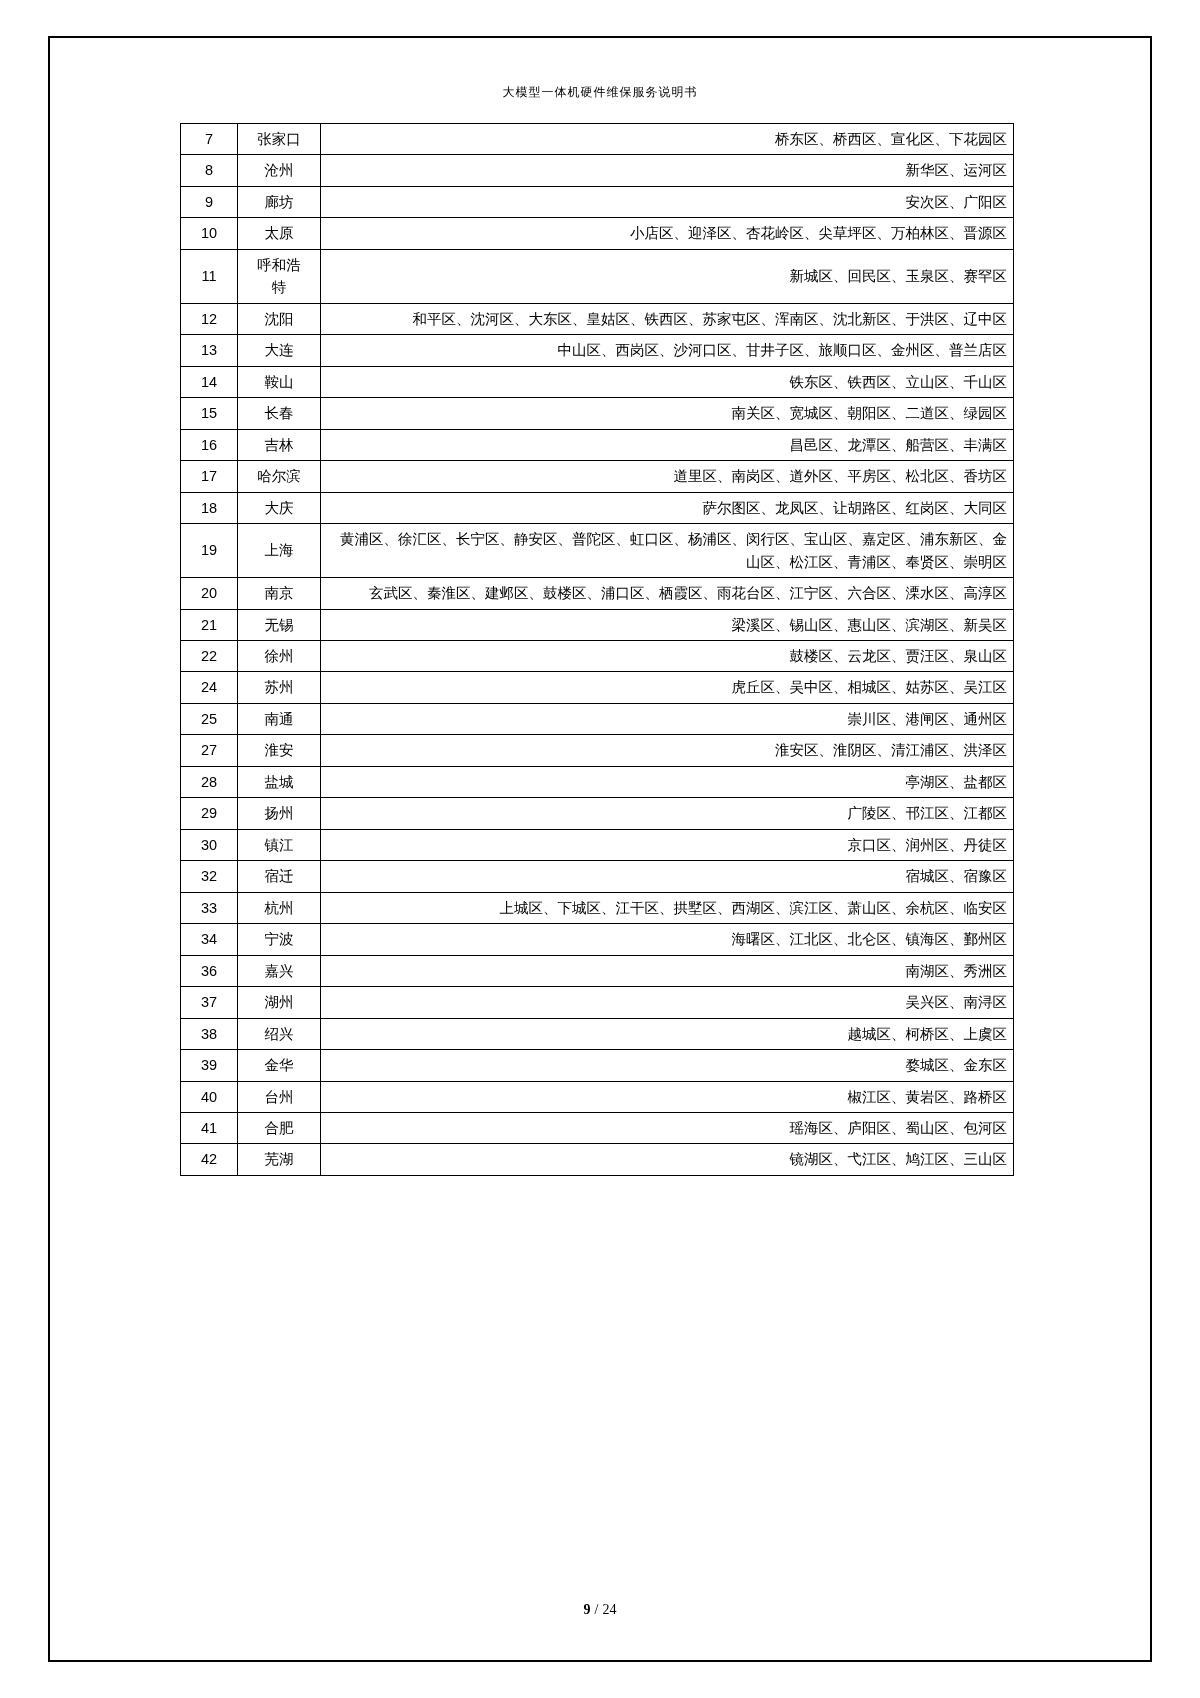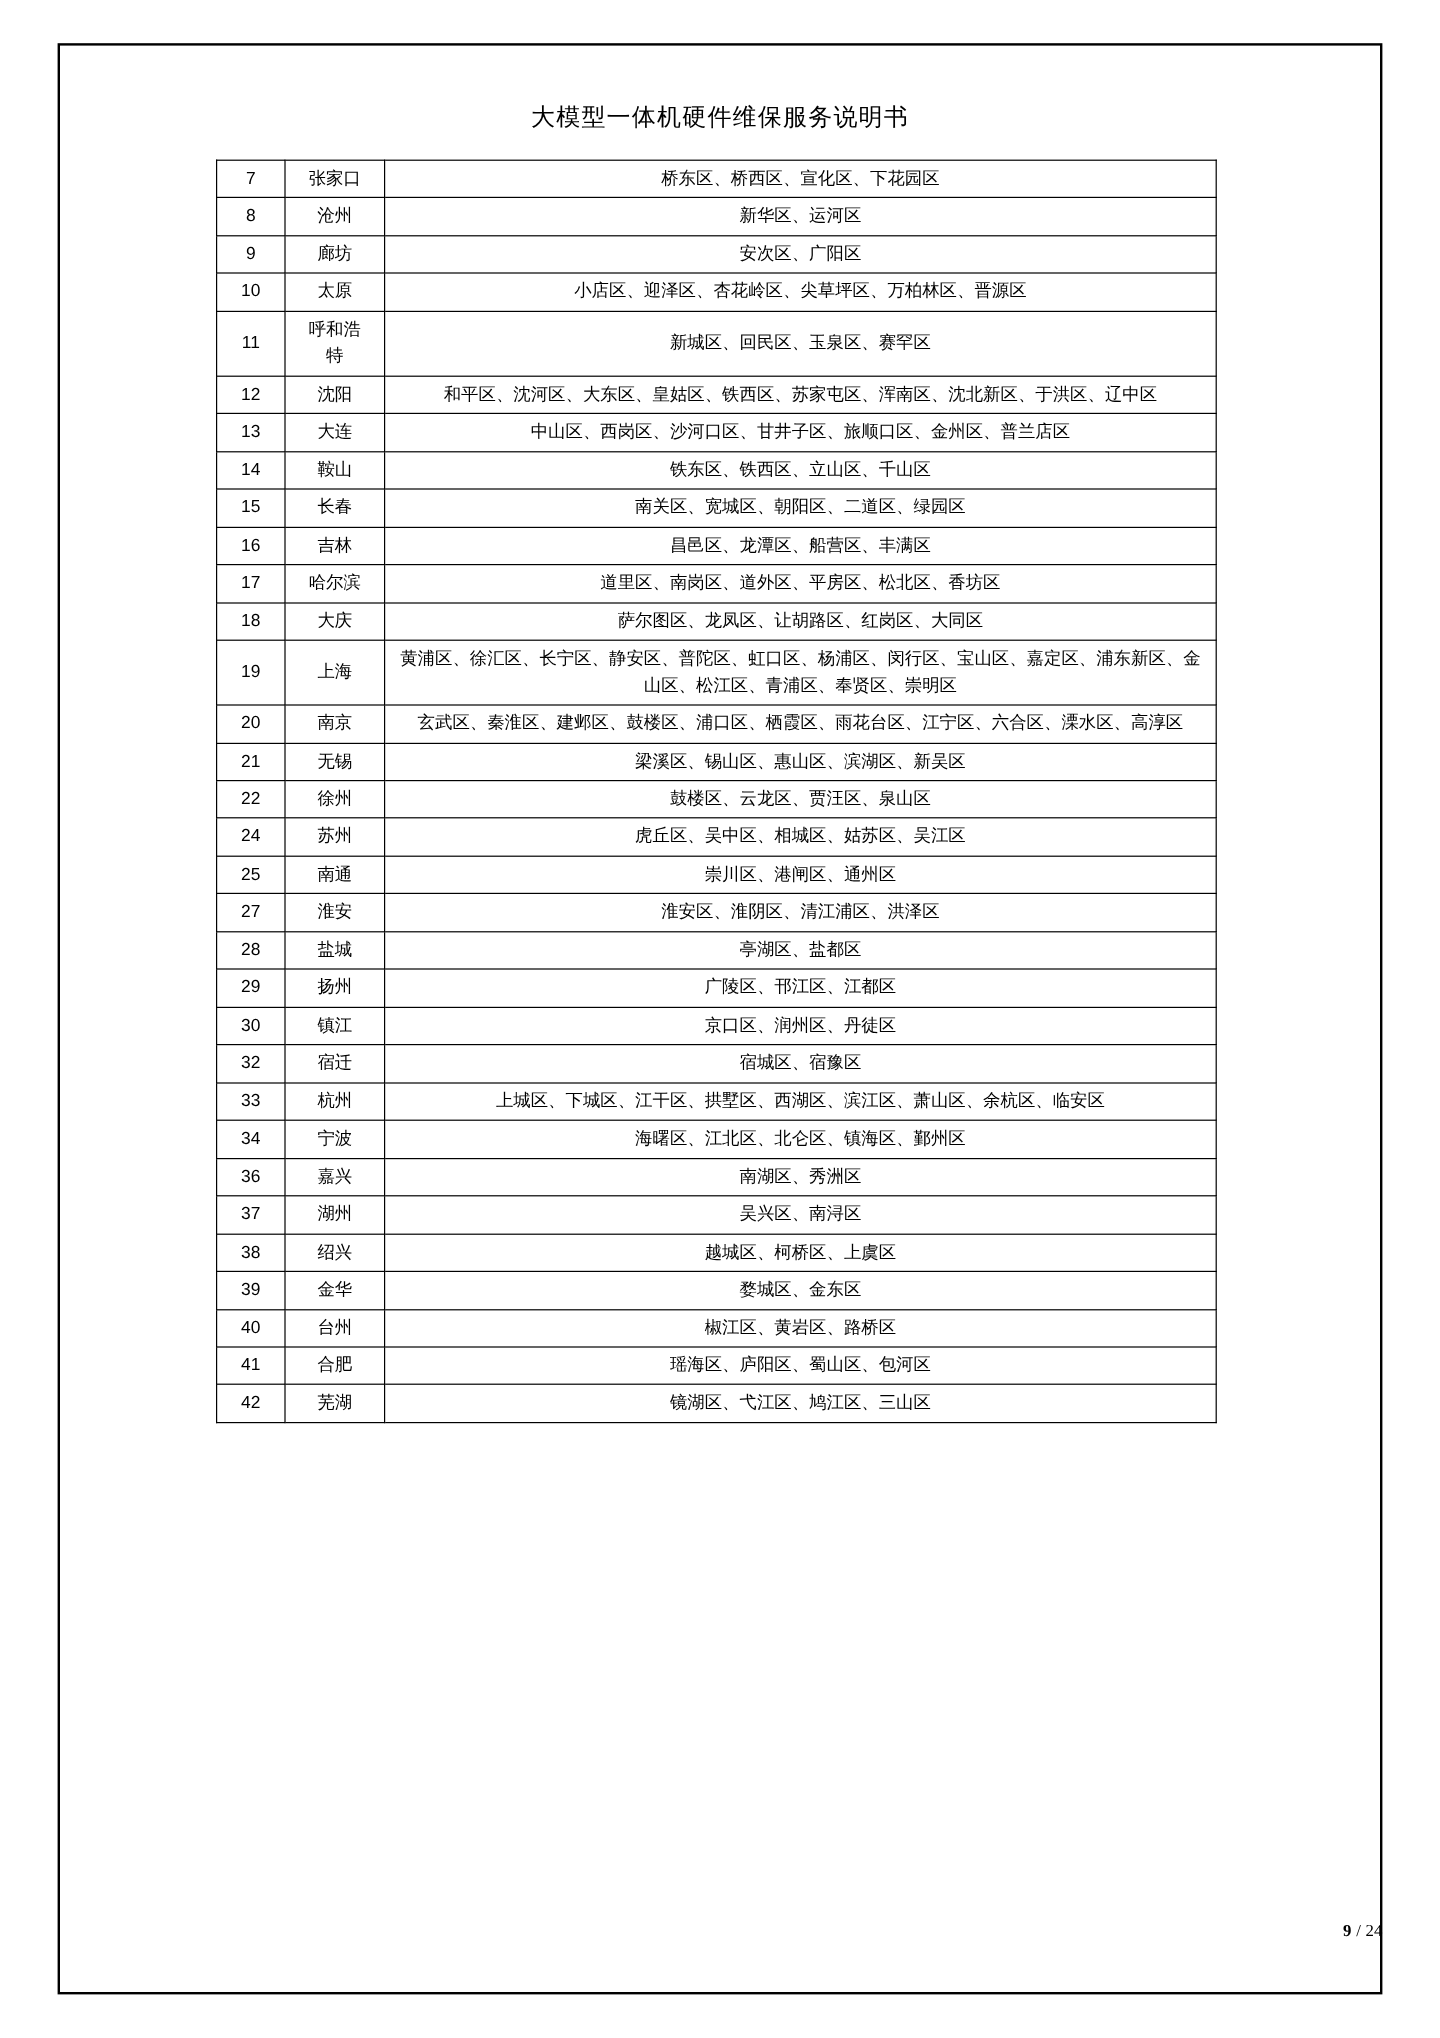--- a/index.html
+++ b/index.html
@@ -30,21 +30,21 @@
     position: absolute;
     left: 48px;
     top: 36px;
     width: 1104px;
     height: 1626px;
     box-sizing: border-box;
     padding: 0;
   }
   .header {
     text-align: center;
-    font-size: 20px;
+    font-size: 12px;
     letter-spacing: 1px;
     margin-top: 48px;
     color: #000;
     font-family: Liberation Mono, monospace;
   }
   .table-wrap {
     margin-top: 22px;
     padding-left: 132px;
     padding-right: 126px;
   }
@@ -65,34 +65,34 @@
   td.col-idx {
     width: 44px;
     text-align: center;
   }
   td.col-city {
     width: 70px;
     text-align: center;
   }
   td.col-districts {
     width: 680px;
-    text-align: center;
+    text-align: right;
   }
   .city-wrap {
     display: inline-block;
     max-width: 56px;
     word-break: break-all;
     text-align: center;
   }
   .footer {
     position: absolute;
     bottom: 44px;
     left: 0;
     width: 1104px;
-    text-align: right;
+    text-align: center;
     font-size: 14px;
     font-family: "Liberation Serif", "DejaVu Serif", serif;
     color: #000;
   }
   .footer .pg {
     font-weight: bold;
   }
   .footer .sep {
     margin: 0 4px;
   }

